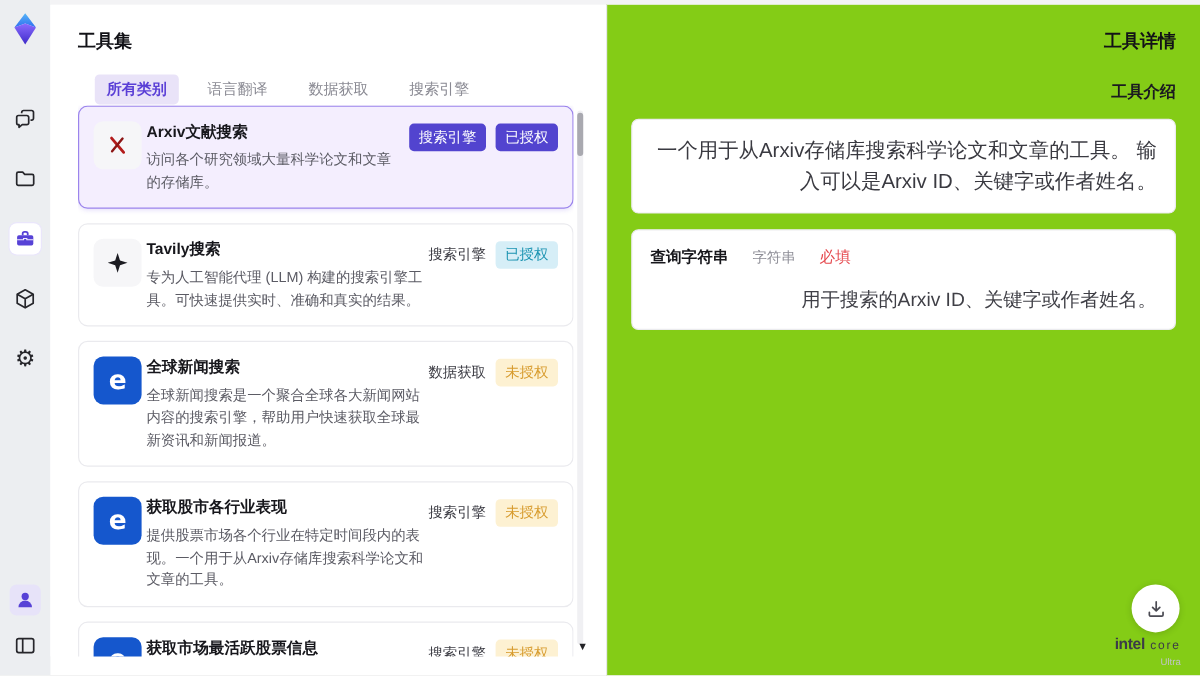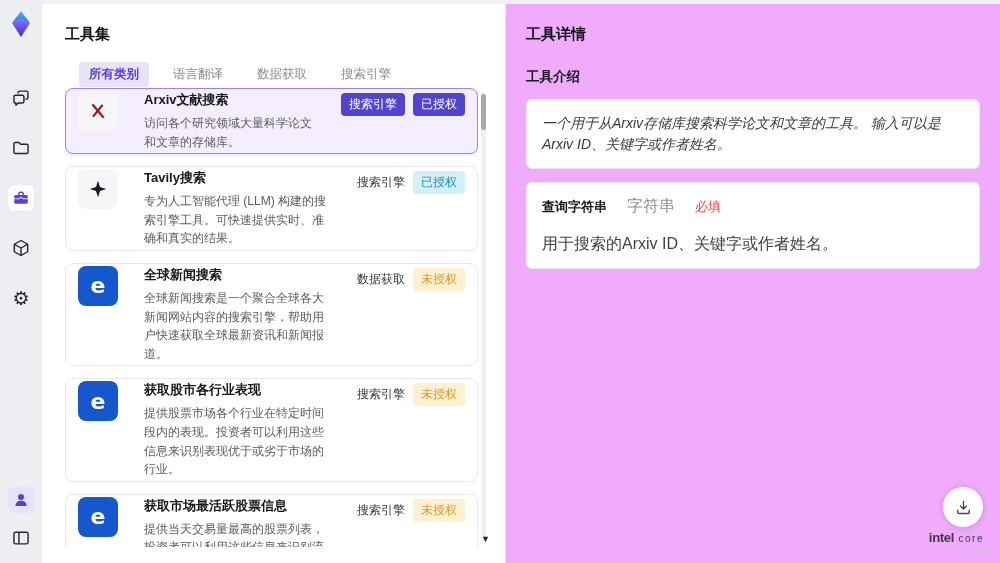--- a/index.html
+++ b/index.html
@@ -17,21 +17,21 @@
   .rail-btn.active-soft{background:#e7e3f9;}
   .gear-glyph{font-size:19px;line-height:1;color:#26262b;}
 
   
   .main{position:absolute;left:42px;top:4px;width:463px;bottom:16px;background:#fff;}
   .page-title{font-size:15px;font-weight:bold;color:#121217;padding:21px 0 0 23px;}
   .tabs{display:flex;align-items:center;gap:14px;padding:18px 0 0 23px;margin-left:14px;}
   .tab{font-size:12.5px;color:#8a8a93;padding:4px 10px;border-radius:4px;cursor:pointer;white-space:nowrap;}
   .tab.active{background:#e9e3f8;color:#5a3fd6;font-weight:bold;}
   .list{position:absolute;left:23px;right:27px;top:84px;bottom:0;overflow:hidden;}
-  .card{display:flex;gap:26px;padding:2px 12px;border:1px solid #eaeaee;border-radius:8px;margin-bottom:12px;background:#fff;cursor:pointer;}
+  .card{display:flex;gap:4px;padding:12px 12px;border:1px solid #eaeaee;border-radius:8px;margin-bottom:12px;background:#fff;cursor:pointer;}
   .card.selected{background:#f4eefe;border:1.5px solid #9b84ec;box-shadow:0 1px 4px rgba(122,92,234,.22);}
   .tile{width:40px;height:40px;border-radius:8px;flex:0 0 40px;display:flex;align-items:center;justify-content:center;}
   .tile-light{background:#f6f6f8;}
   .tile-blue{background:#1557cd;}
   .tile-blue b{color:#fff;font-size:22px;font-weight:900;font-family:"DejaVu Sans",sans-serif;}
   .card-mid{flex:1;min-width:0;}
   .card-name{font-size:13px;font-weight:bold;color:#17171c;}
   .card-desc{font-size:12px;color:#5b5b64;line-height:1.55;margin-top:5px;}
   .badges{display:flex;gap:8px;align-items:flex-start;padding-top:2px;}
   .badge{font-size:12px;padding:3px 8px;border-radius:4px;white-space:nowrap;}
@@ -39,28 +39,28 @@
   .b-plain{background:transparent;color:#3a3a42;padding:3px 0;}
   .b-ok{background:#d6eef7;color:#1b93b1;}
   .b-no{background:#fdf1d2;color:#d79b2d;}
 
   
   .vtrack{position:absolute;right:19px;top:88px;bottom:10px;width:5px;background:#f0f0f3;border-radius:3px;}
   .vthumb{position:absolute;top:2px;left:0;width:5px;height:36px;background:#a9a9b0;border-radius:3px;}
   .scroll-arrow{position:absolute;right:15px;top:531px;font-size:9px;color:#232327;line-height:1;}
 
   
-  .detail{position:absolute;left:505px;top:4px;right:0;bottom:0;background:#f0abfc;border-left:1px solid #e7e7ea;padding:0 20px;}
+  .detail{position:absolute;left:505px;top:4px;right:0;bottom:0;background:#84cc16;border-left:1px solid #e7e7ea;padding:0 20px;text-align:right;}
   .detail-title{font-size:15px;font-weight:bold;color:#121217;margin-top:21px;}
   .section-h{font-size:13.5px;font-weight:bold;color:#1a1a20;margin-top:24px;}
   .box{background:#fff;border:1px solid #ebebee;border-radius:6px;padding:13px 15px;margin-top:13px;}
-  .intro-text{font-size:14px;color:#3a3a41;line-height:1.5;font-style:italic;}
+  .intro-text{font-size:17px;color:#3a3a41;line-height:1.5;}
   .param-head{display:flex;align-items:baseline;gap:20px;}
   .param-name{font-size:13px;font-weight:bold;color:#17171c;}
-  .param-type{font-size:16px;color:#8d8d96;}
+  .param-type{font-size:12px;color:#8d8d96;}
   .param-req{font-size:13px;color:#e5484d;}
   .param-desc{font-size:16px;color:#3f3f46;margin-top:17px;}
 
   
   .fab{position:absolute;right:17px;top:487px;width:40px;height:40px;border-radius:50%;background:#fff;box-shadow:0 1px 6px rgba(0,0,0,.16);display:flex;align-items:center;justify-content:center;cursor:pointer;}
   .brand{position:absolute;right:16px;top:528px;text-align:right;color:#3c3c47;}
   .brand .b1{font-size:13px;font-weight:bold;letter-spacing:-.3px;text-align:center;}
   .brand .b2{font-size:10px;font-weight:normal;letter-spacing:1.5px;}
   .brand .sub{font-size:8px;color:#c3c3cb;margin-top:1px;}
 </style>
@@ -198,21 +198,21 @@
   </div>
 
   <div class="card">
     <span>
   <span class="tile tile-blue">
               <b>e</b>
             </span>
 </span>
     <div class="card-mid">
       <div class="card-name">获取股市各行业表现</div>
-      <div class="card-desc">提供股票市场各个行业在特定时间段内的表现。投资者可以利用这些信息来识别表现优于或劣于市场的行业。</div>
+      <div class="card-desc">提供股票市场各个行业在特定时间段内的表现。一个用于从Arxiv存储库搜索科学论文和文章的工具。</div>
     </div>
     <div class="badges">
       <span class="badge b-plain">搜索引擎</span>
       <span class="badge b-no">未授权</span>
     </div>
   </div>
 
   <div class="card">
     <span>
   <span class="tile tile-blue">

